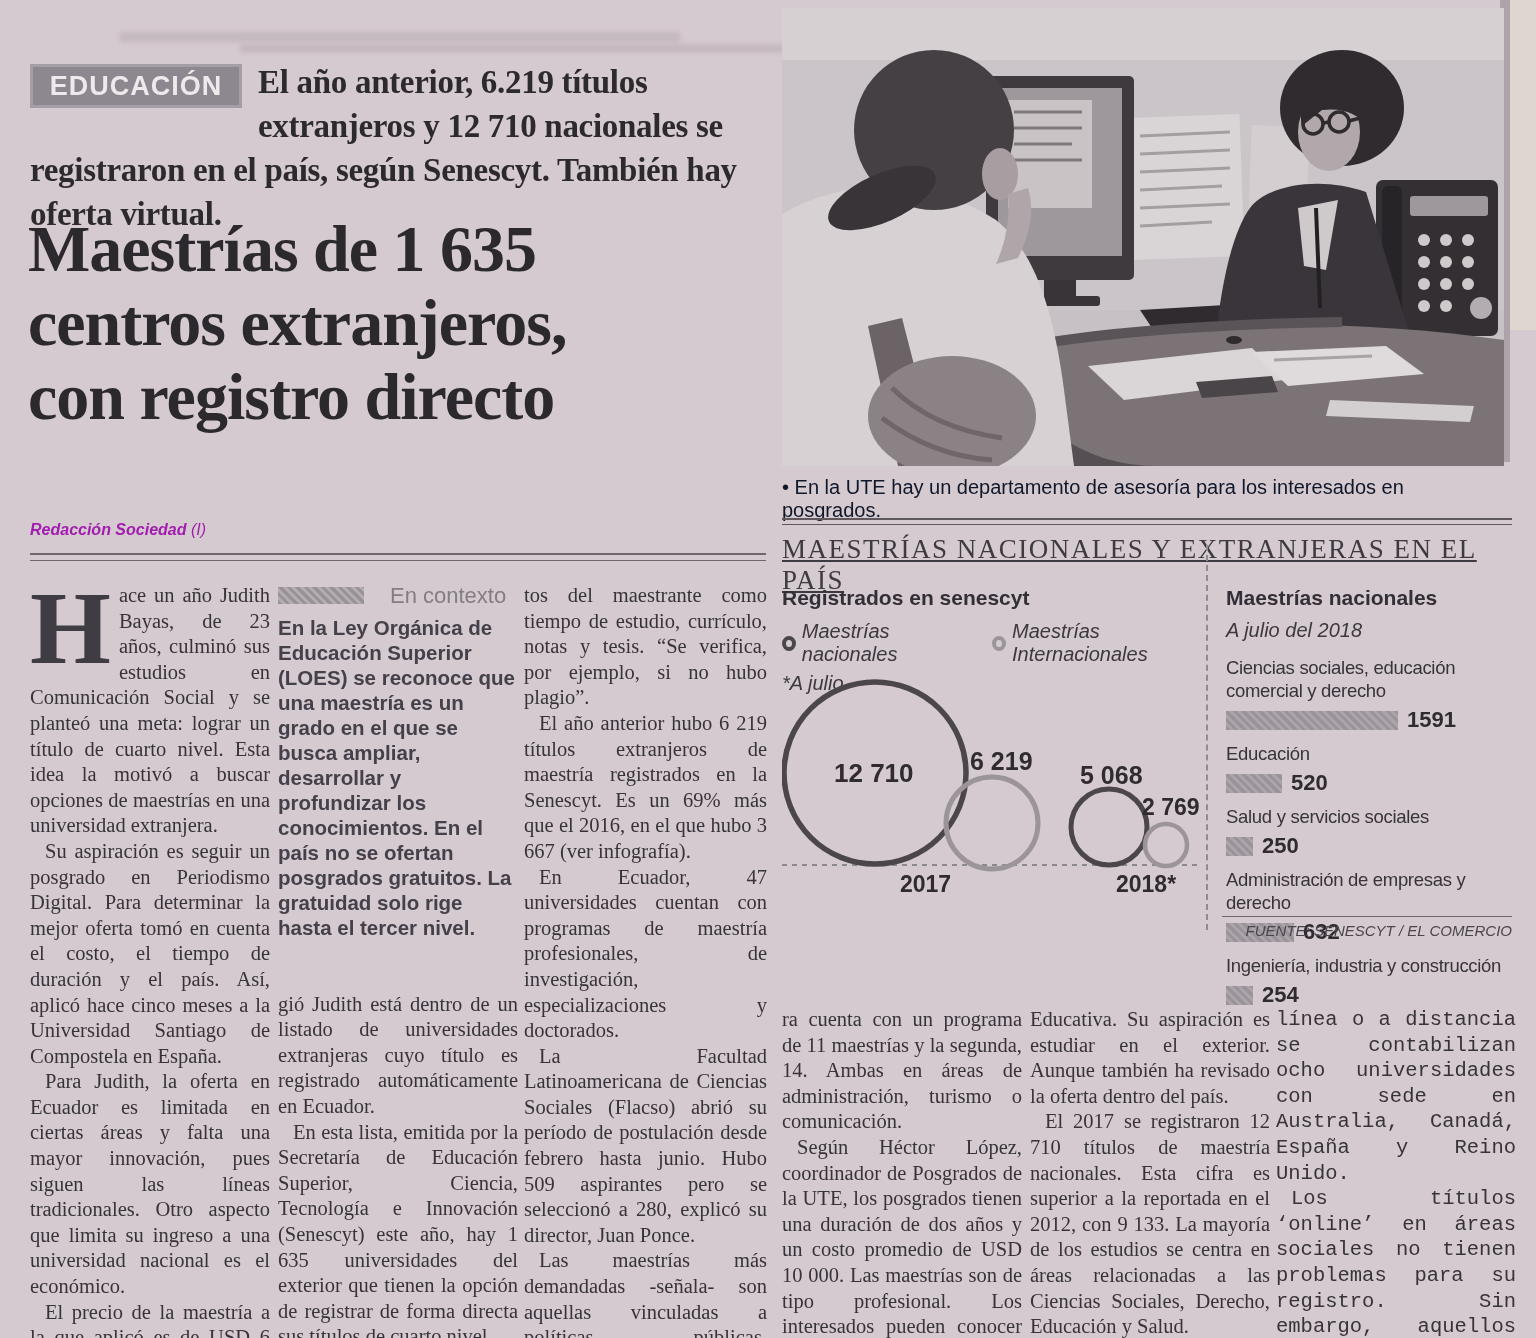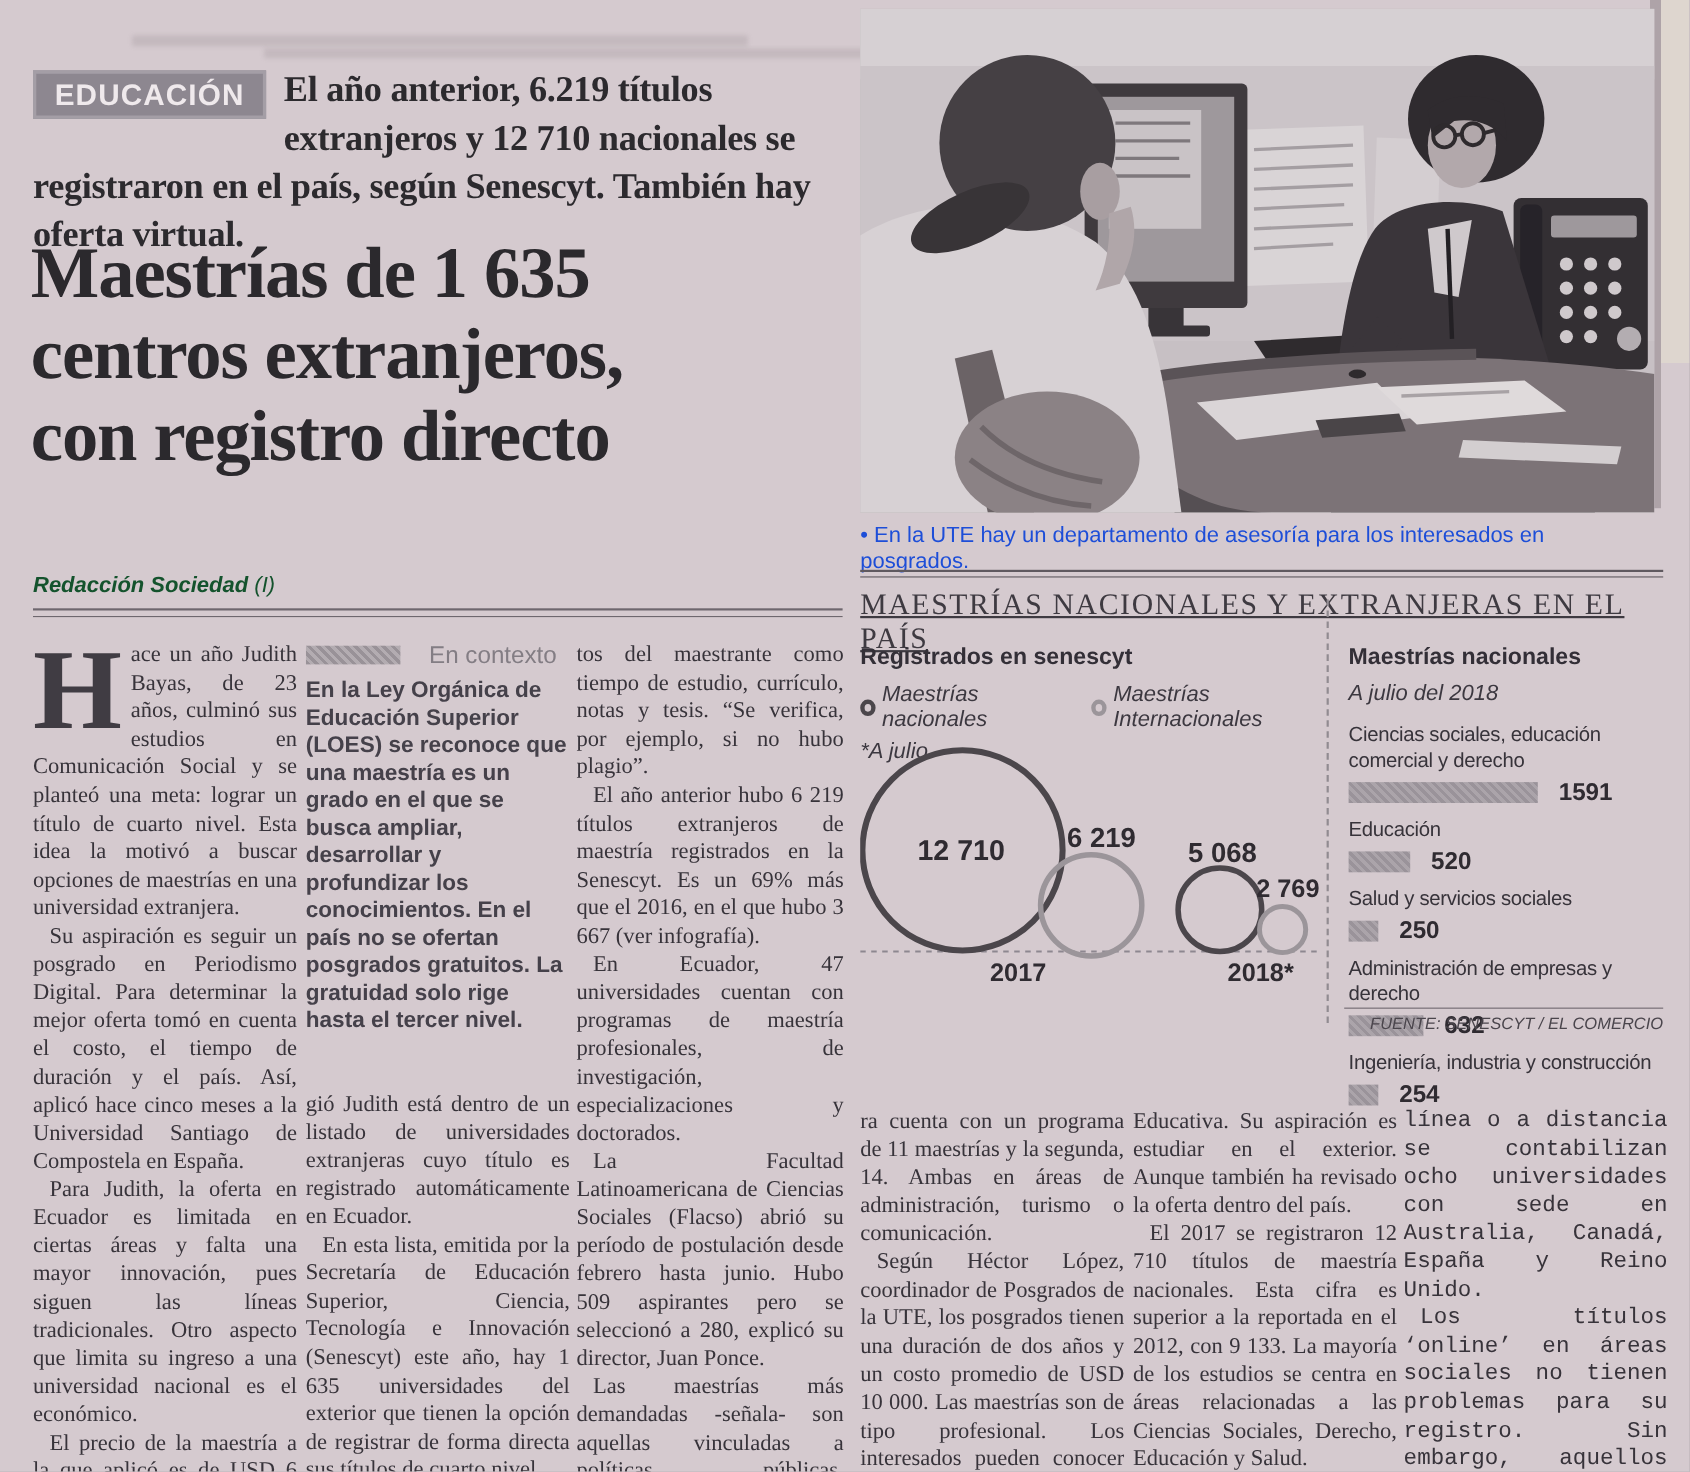--- a/index.html
+++ b/index.html
@@ -15,21 +15,21 @@
              font-size:33px;line-height:44px;color:#2c2a2e;letter-spacing:-.3px;}
   .kicker-badge{float:left;width:212px;height:44px;margin:4px 16px 4px 0;background:#8d8790;
                 color:#efe9ec;font-family:"Liberation Sans",sans-serif;font-weight:bold;
                 font-size:27px;line-height:44px;text-align:center;letter-spacing:1px;
                 box-shadow:0 0 0 3px #a49ea6 inset;}
   
   .headline{position:absolute;left:28px;top:212px;width:740px;font-weight:bold;
             font-size:66px;line-height:74px;color:#2b292d;letter-spacing:-1px;margin:0;}
   
   .byline{position:absolute;left:30px;top:521px;width:738px;font-family:"Liberation Sans",sans-serif;
-          font-style:italic;font-size:20px;color:#14532d;}
+          font-style:italic;font-size:16px;color:#a21caf;}
   .byline b{font-weight:bold;}
   .byline-rule{position:absolute;left:30px;top:553px;width:736px;height:5px;
                border-top:2px solid #6e676e;border-bottom:1px solid #6e676e;}
 
   
   .col{position:absolute;top:583px;height:755px;overflow:hidden;text-align:justify;
        font-size:20.5px;line-height:25.6px;}
   .col p{margin:0;text-indent:15px;}
   .col p:first-of-type{text-indent:0;}
   #col1{left:30px;width:240px;}
@@ -41,21 +41,21 @@
   .ctx-box{font-family:"Liberation Sans",sans-serif;text-align:left;margin-bottom:52px;}
   .ctx-head{display:flex;align-items:center;margin-bottom:6px;text-align:center;}
   .ctx-hatch{width:86px;height:17px;margin-right:26px;
     background:repeating-linear-gradient(45deg,#999298 0 3px,#b3acb1 3px 6px);}
   .ctx-title{color:#837d84;font-size:22px;}
   .ctx-text{font-weight:bold;font-size:20.5px;line-height:25px;color:#45414a;}
 
   
   .photo{position:absolute;left:782px;top:8px;width:722px;height:458px;background:#c7c0c4;}
   .caption{position:absolute;left:782px;top:476px;width:724px;font-family:"Liberation Sans",sans-serif;
-           font-size:20px;color:#1d4ed8;}
+           font-size:20px;color:#0f172a;}
 
   
   .info-rule{position:absolute;left:782px;top:518px;width:730px;height:4px;
              border-top:2px solid #5f595f;border-bottom:1px solid #5f595f;}
   .info-title{position:absolute;left:782px;top:534px;width:730px;font-size:27px;
               letter-spacing:1.5px;color:#3e3a41;font-weight:normal;margin:0;text-decoration:underline;}
   .panel-head{font-family:"Liberation Sans",sans-serif;font-weight:bold;font-size:21px;color:#332f37;}
   .left-panel{position:absolute;left:782px;top:586px;width:420px;}
   .legend{display:flex;gap:34px;margin-top:10px;font-family:"Liberation Sans",sans-serif;
           font-style:italic;font-size:20px;color:#3c3840;}
@@ -66,21 +66,21 @@
   .footnote{margin-top:6px;font-family:"Liberation Sans",sans-serif;font-style:italic;
             font-size:20px;color:#3c3840;}
   .bubbles{position:absolute;left:782px;top:660px;}
   .bubbles text{font-family:"Liberation Sans",sans-serif;font-weight:bold;fill:#2f2b31;}
   .v-divider{position:absolute;left:1206px;top:545px;height:385px;border-left:2px dashed #918b91;}
 
   .right-panel{position:absolute;left:1226px;top:586px;width:290px;
                font-family:"Liberation Sans",sans-serif;}
   .sub-italic{font-style:italic;font-size:20px;color:#3c3840;margin:9px 0 14px;}
   .bar-item .bar-label{font-size:18.5px;line-height:23px;letter-spacing:-.3px;color:#37333a;}
-  .bar-row{margin:5px 0 9px;display:flex;align-items:center;gap:10px;}
+  .bar-row{margin:5px 0 9px;display:flex;align-items:center;}
   .bar{height:19px;background:repeating-linear-gradient(45deg,#9a939a 0 3px,#aba4aa 3px 6px);}
   .bar-value{font-weight:bold;font-size:22px;margin-left:9px;color:#2f2b31;}
   .source-rule{position:absolute;left:1222px;top:916px;width:290px;border-top:1px solid #6e676e;}
   .source{position:absolute;left:1222px;top:922px;width:290px;text-align:right;
           font-family:"Liberation Sans",sans-serif;font-style:italic;font-size:15px;color:#4a454c;}
 
   
   .bcol{position:absolute;top:963px;height:372px;overflow:hidden;text-align:justify;
         font-size:20.5px;line-height:25.6px;margin-top:44px;}
   .bcol p{margin:0;text-indent:15px;}

